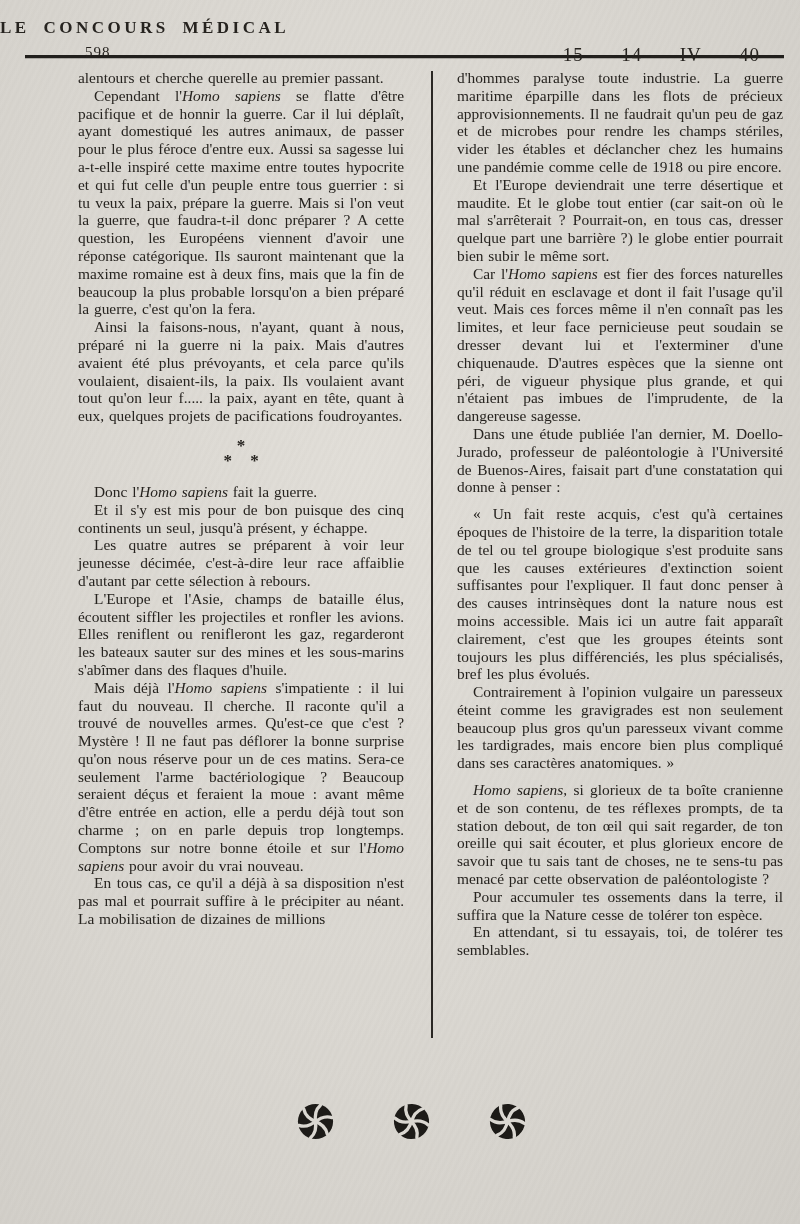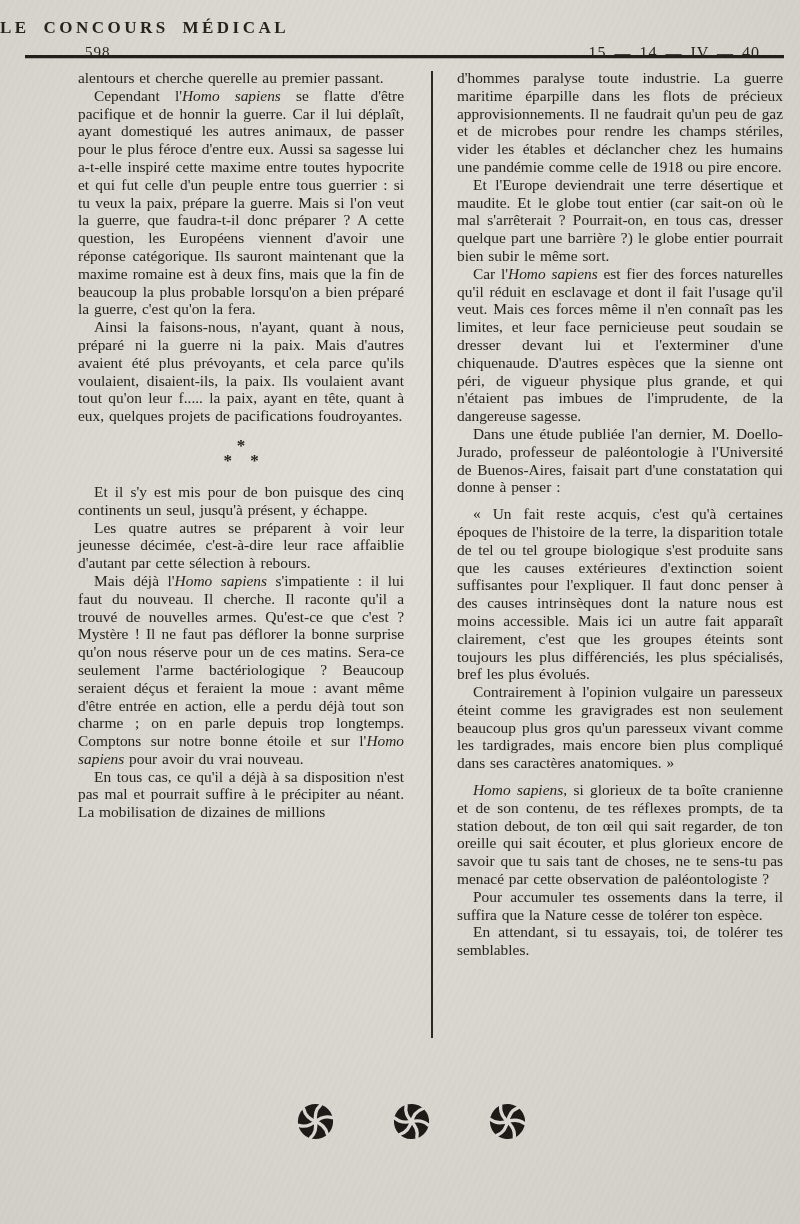--- a/index.html
+++ b/index.html
@@ -14,21 +14,21 @@
     background:
       repeating-linear-gradient(115deg, rgba(120,115,105,0.035) 0px, rgba(255,255,255,0) 3px, rgba(120,115,105,0.035) 6px),
       radial-gradient(ellipse at 45% 38%, #e2dfd9 0%, #dad7d1 55%, #d1cec8 100%);
   }
   header{position:relative;height:26px;padding-top:18px;}
   .page-number{position:absolute;left:85px;top:44px;font-size:15px;letter-spacing:1px;}
   .journal-title{
     display:block;text-align:left;font-size:17px;font-weight:bold;
     letter-spacing:3.5px;word-spacing:6px;
   }
-  .issue-info{position:absolute;right:40px;top:44px;font-size:16px;letter-spacing:1px;word-spacing:3px;}
+  .issue-info{position:absolute;right:40px;top:44px;font-size:19px;letter-spacing:1px;word-spacing:3px;}
   .rule{height:3px;background:#211f1c;margin:11px 16px 0 25px;box-shadow:0 1px 0 rgba(33,31,28,.25);}
   .columns{display:flex;padding:11px 15px 0 78px;}
   .col{width:326px;font-size:15.4px;line-height:17.8px;text-align:justify;word-spacing:1px;hyphens:auto;}
   .col-left{margin-right:27px;}
   .col-right{margin-left:24px;}
   .divider{width:2px;height:967px;background:#2a2724;flex:none;margin-top:2px;}
   .para{margin:0;text-indent:16px;}
   .para.noindent{text-indent:0;}
   .para.gap{margin-top:9px;}
   .asterism{margin:13px 0 15px;text-align:center;font-size:17px;font-weight:bold;line-height:15px;}
@@ -54,22 +54,24 @@
   <div class="rule"></div>
   <main class="columns">
     <div class="col col-left" id="col-left">
         <p class="para noindent">alentours et cherche querelle au premier passant.</p>
         <p class="para">Cependant l'<i>Homo sapiens</i> se flatte d'être pacifique et de honnir la guerre. Car il lui déplaît, ayant domestiqué les autres animaux, de passer pour le plus féroce d'entre eux. Aussi sa sagesse lui a-t-elle inspiré cette maxime entre toutes hypocrite et qui fut celle d'un peuple entre tous guerrier : si tu veux la paix, prépare la guerre. Mais si l'on veut la guerre, que faudra-t-il donc préparer ? A cette question, les Européens viennent d'avoir une réponse catégorique. Ils sauront maintenant que la maxime romaine est à deux fins, mais que la fin de beaucoup la plus probable lorsqu'on a bien préparé la guerre, c'est qu'on la fera.</p>
         <p class="para">Ainsi la faisons-nous, n'ayant, quant à nous, préparé ni la guerre ni la paix. Mais d'autres avaient été plus prévoyants, et cela parce qu'ils voulaient, disaient-ils, la paix. Ils voulaient avant tout qu'on leur f..... la paix, ayant en tête, quant à eux, quelques projets de pacifications foudroyantes.</p>
         <p class="asterism">
           <span class="ast-top">*</span>
           <span class="ast-bottom">* *</span>
         </p>
+        <p class="para">Donc l'<i>Homo sapiens</i> fait la guerre.</p>
         <p class="para">Et il s'y est mis pour de bon puisque des cinq continents un seul, jusqu'à présent, y échappe.</p>
         <p class="para">Les quatre autres se préparent à voir leur jeunesse décimée, c'est-à-dire leur race affaiblie d'autant par cette sélection à rebours.</p>
+        <p class="para">L'Europe et l'Asie, champs de bataille élus, écoutent siffler les projectiles et ronfler les avions. Elles reniflent ou renifleront les gaz, regarderont les bateaux sauter sur des mines et les sous-marins s'abîmer dans des flaques d'huile.</p>
         <p class="para">Mais déjà l'<i>Homo sapiens</i> s'impatiente : il lui faut du nouveau. Il cherche. Il raconte qu'il a trouvé de nouvelles armes. Qu'est-ce que c'est ? Mystère ! Il ne faut pas déflorer la bonne surprise qu'on nous réserve pour un de ces matins. Sera-ce seulement l'arme bactériologique ? Beaucoup seraient déçus et feraient la moue : avant même d'être entrée en action, elle a perdu déjà tout son charme ; on en parle depuis trop longtemps. Comptons sur notre bonne étoile et sur l'<i>Homo sapiens</i> pour avoir du vrai nouveau.</p>
         <p class="para">En tous cas, ce qu'il a déjà à sa disposition n'est pas mal et pourrait suffire à le précipiter au néant. La mobilisation de dizaines de millions</p>
       </div>
     <div class="divider"></div>
     <div class="col col-right" id="col-right">
         <p class="para noindent">d'hommes paralyse toute industrie. La guerre maritime éparpille dans les flots de précieux approvisionnements. Il ne faudrait qu'un peu de gaz et de microbes pour rendre les champs stériles, vider les étables et déclancher chez les humains une pandémie comme celle de 1918 ou pire encore.</p>
         <p class="para">Et l'Europe deviendrait une terre désertique et maudite. Et le globe tout entier (car sait-on où le mal s'arrêterait ? Pourrait-on, en tous cas, dresser quelque part une barrière ?) le globe entier pourrait bien subir le même sort.</p>
         <p class="para">Car l'<i>Homo sapiens</i> est fier des forces naturelles qu'il réduit en esclavage et dont il fait l'usage qu'il veut. Mais ces forces même il n'en connaît pas les limites, et leur face pernicieuse peut soudain se dresser devant lui et l'exterminer d'une chiquenaude. D'autres espèces que la sienne ont péri, de vigueur physique plus grande, et qui n'étaient pas imbues de l'imprudente, de la dangereuse sagesse.</p>
         <p class="para">Dans une étude publiée l'an dernier, M. Doello-Jurado, professeur de paléontologie à l'Université de Buenos-Aires, faisait part d'une constatation qui donne à penser :</p>
         <p class="para gap">« Un fait reste acquis, c'est qu'à certaines époques de l'histoire de la terre, la disparition totale de tel ou tel groupe biologique s'est produite sans que les causes extérieures d'extinction soient suffisantes pour l'expliquer. Il faut donc penser à des causes intrinsèques dont la nature nous est moins accessible. Mais ici un autre fait apparaît clairement, c'est que les groupes éteints sont toujours les plus différenciés, les plus spécialisés, bref les plus évolués.</p>

